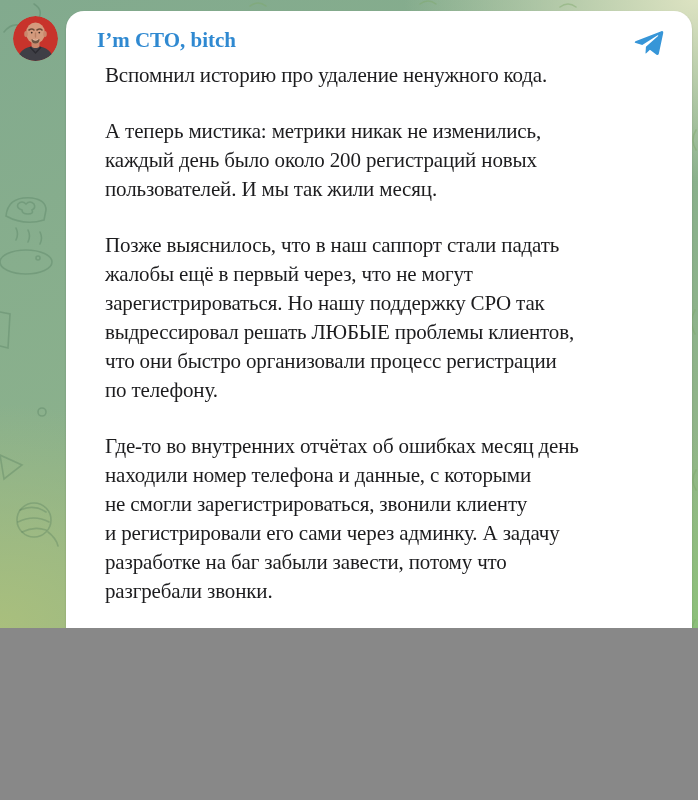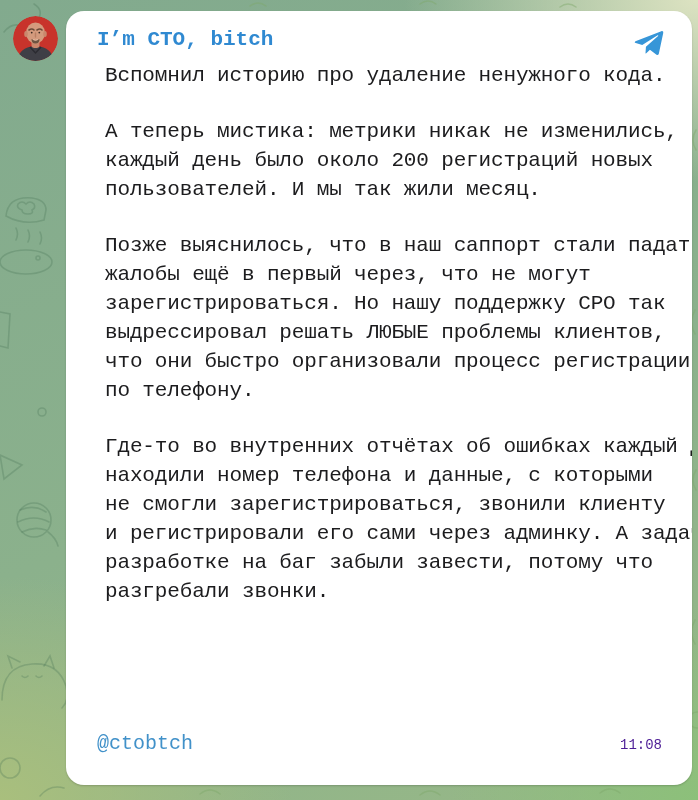--- a/index.html
+++ b/index.html
@@ -1,20 +1,20 @@
 <!DOCTYPE html>
 <html><head>
 <meta charset="utf-8">
 <style>
   html,body{margin:0;padding:0;background:#888;}
   .page{
     position:relative;
-    width:698px;height:800px;
+    width:698px;height:628px;
     overflow:hidden;
-    font-family:Liberation Mono, monospace;
+    font-family:Liberation Serif, serif;
     background:
       radial-gradient(ellipse 420px 260px at 100% 0%, #dde3c2 0%, rgba(221,227,194,0) 70%),
       radial-gradient(ellipse 420px 320px at 0% 100%, #a9bf7d 0%, rgba(169,191,125,0) 70%),
       radial-gradient(ellipse 380px 300px at 100% 100%, #8cc07a 0%, rgba(140,192,122,0) 65%),
       linear-gradient(160deg,#82aa8e 0%,#8bb18c 55%,#97b887 100%);
   }
   .pattern{position:absolute;inset:0;pointer-events:none;}
   .bubble{
     position:absolute;left:66px;top:11px;width:626px;height:774px;
     background:#ffffff;border-radius:18px;
@@ -116,21 +116,21 @@
       <p>Вспомнил историю про удаление ненужного кода.</p>
       <p>А теперь мистика: метрики никак не изменились,
 каждый день было около 200 регистраций новых
 пользователей. И мы так жили месяц.</p>
       <p>Позже выяснилось, что в наш саппорт стали падать
 жалобы ещё в первый через, что не могут
 зарегистрироваться. Но нашу поддержку CPO так
 выдрессировал решать ЛЮБЫЕ проблемы клиентов,
 что они быстро организовали процесс регистрации
 по телефону.</p>
-      <p>Где-то во внутренних отчётах об ошибках каждый день
+      <p>Где-то во внутренних отчётах об ошибках месяц день
 находили номер телефона и данные, с которыми
 не смогли зарегистрироваться, звонили клиенту
 и регистрировали его сами через админку. А задачу
 разработке на баг забыли завести, потому что
 разгребали звонки.</p>
     </div>
 
     <div class="footer">
       <span class="handle">@ctobtch</span>
       <span class="time">11:08</span>

